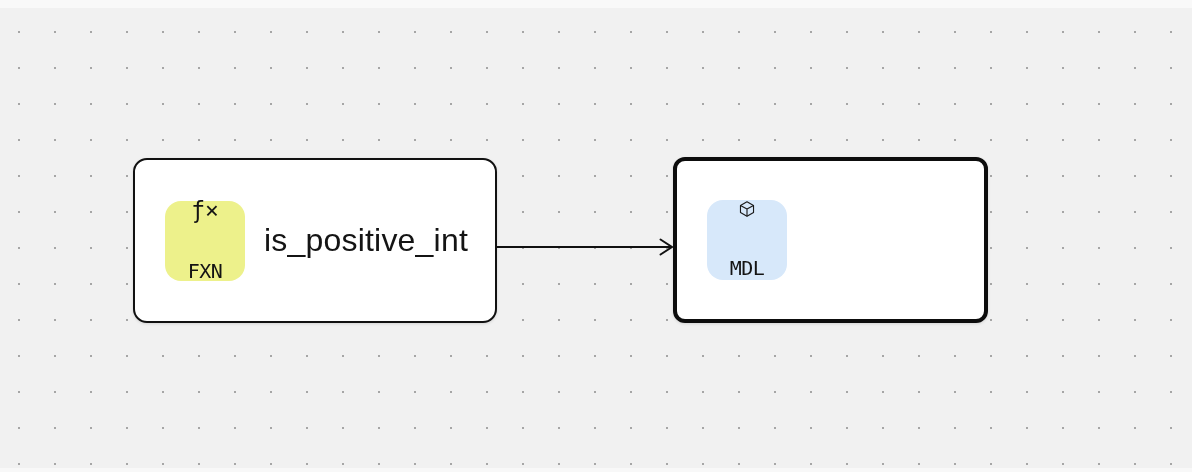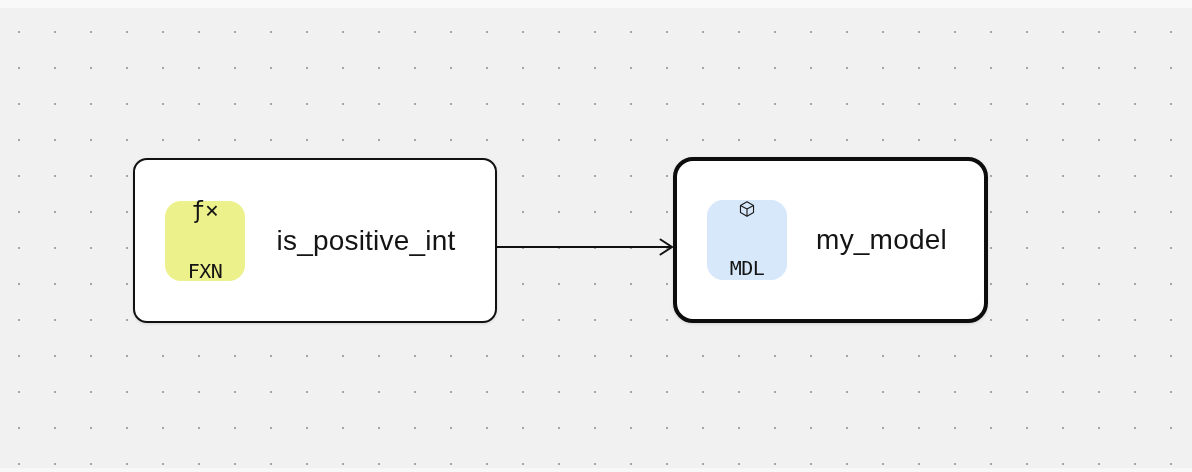--- a/index.html
+++ b/index.html
@@ -34,21 +34,21 @@
     padding-left: 30px;
     padding-right: 8px;
     box-shadow: 0 1px 3px rgba(0,0,0,0.12);
   }
   .node-fxn {
     left: 133px; top: 158px; width: 364px; height: 165px;
     border: 2px solid #111111; border-radius: 14px;
   }
   .node-mdl {
     left: 673px; top: 157px; width: 315px; height: 166px;
-    border: 4px solid #0d0d0d; border-radius: 20px;
+    border: 4px solid #0d0d0d; border-radius: 12px;
   }
 
   .badge {
     flex: 0 0 auto;
     width: 80px; height: 80px;
     border-radius: 16px;
     display: flex; flex-direction: column;
     align-items: center; justify-content: center;
     gap: 1px;
     color: #141414;
@@ -62,21 +62,21 @@
   }
   .badge-text {
     font-family: "DejaVu Sans Mono", monospace;
     font-size: 20px; line-height: 1.2; letter-spacing: -0.5px; color: #141414; margin-top: 36px;
   }
   .cube-svg { display: block; margin-bottom: 1px; }
 
   .node-label {
     flex: 1 1 auto;
     text-align: center;
-    font-size: 28px;
+    font-size: 32px;
     font-weight: 500;
     letter-spacing: 0.2px;
     color: #141414;
     white-space: nowrap;
   }
 </style>
 </head>
 <body>
 
 <div class="canvas">
@@ -100,16 +100,15 @@
   </div>
 
   <div class="node node-mdl">
     <div class="badge badge-mdl">
       <svg class="cube-svg" width="32" height="32" viewBox="0 0 24 24">
         <path d="M12 2.3 L20.7 7.2 V16.8 L12 21.7 L3.3 16.8 V7.2 Z" fill="none" stroke="#1a1a1a" stroke-width="1.5" stroke-linejoin="round"></path>
         <path d="M3.3 7.2 L12 12.1 L20.7 7.2 M12 12.1 V21.7" fill="none" stroke="#1a1a1a" stroke-width="1.5" stroke-linejoin="round"></path>
       </svg>
       <div class="badge-text">MDL</div>
     </div>
-    <div class="node-label">my_model</div>
   </div>
 
 </div>
 
 </body></html>

